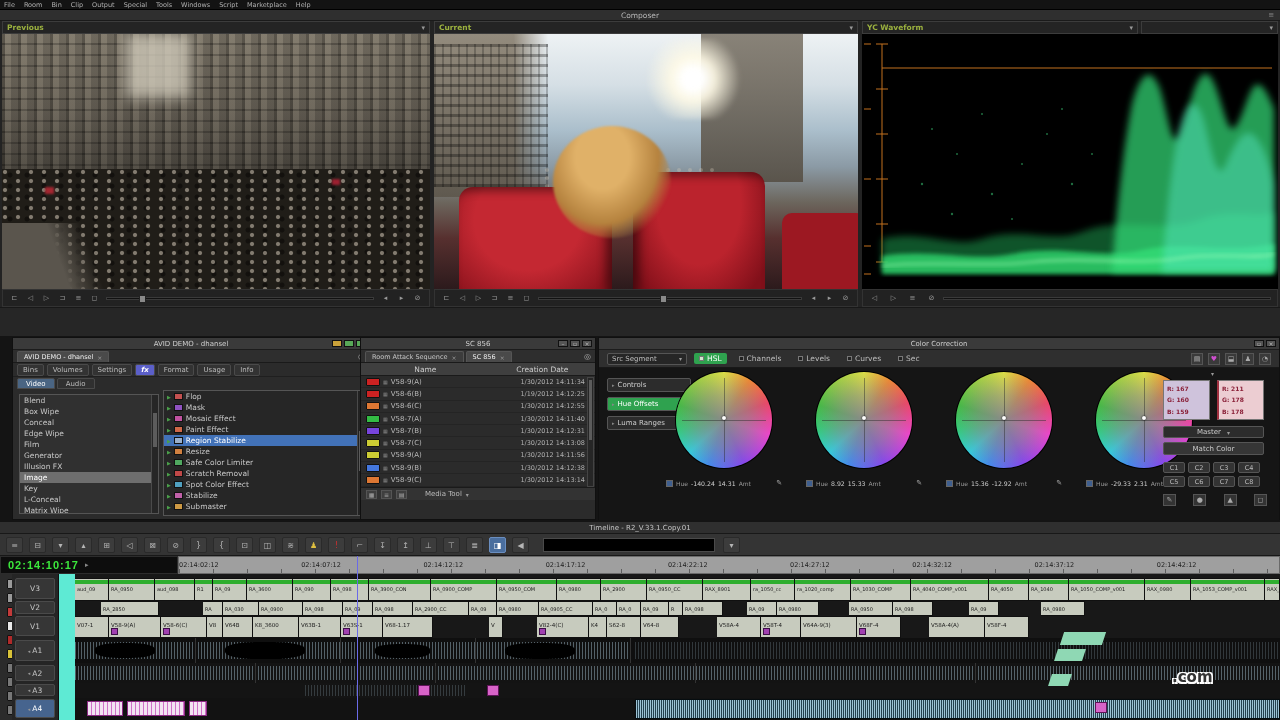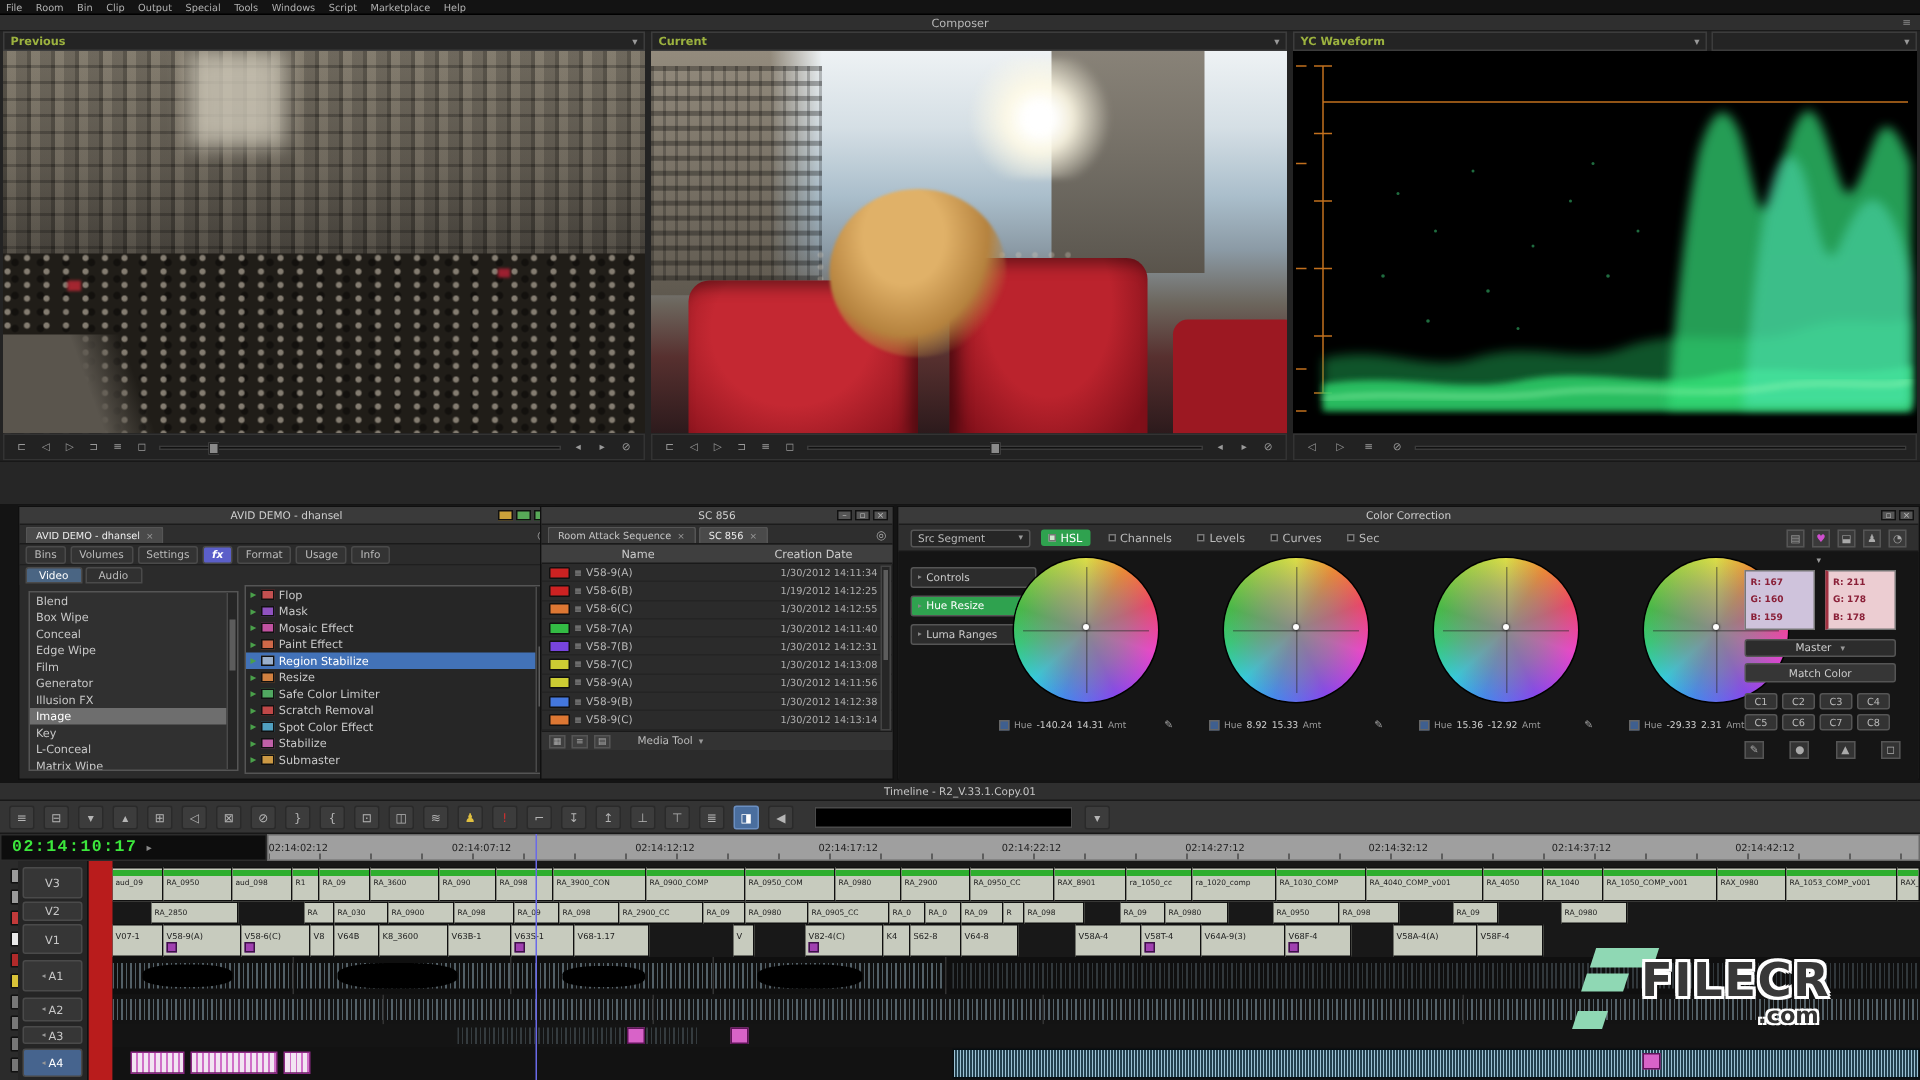--- a/index.html
+++ b/index.html
@@ -122,28 +122,28 @@
   .swatch.s1{left:8px;background:#cfc3dc}
   .swatch.s2{left:62px;background:#eccdd2;border-left:2px solid #a03040}
   .cc-master{position:absolute;left:8px;top:58px;width:101px;height:12px;background:#2c2c2c;border:1px solid #555;border-radius:2px;font-size:7px;color:#ccc;display:flex;align-items:center;justify-content:center;gap:6px}
   .cc-master .dd{font-size:6px;color:#999}
   .cc-match{position:absolute;left:8px;top:74px;width:101px;height:13px;background:#363636;border:1px solid #555;border-radius:2px;font-size:7px;color:#ccc;text-align:center;line-height:12px}
   .c-grid{position:absolute;left:8px;top:94px;width:104px;display:flex;flex-wrap:wrap;gap:3px}
   .c-btn{width:22px;height:11px;background:#333;border:1px solid #555;border-radius:2px;font-size:6.5px;color:#bbb;text-align:center;line-height:10px}
   .cc-ricons{position:absolute;left:8px;top:126px;width:104px;display:flex;justify-content:space-between}
   .cc-ric{width:13px;height:12px;background:#333;border:1px solid #555;font-size:7px;color:#aaa;text-align:center;line-height:11px}
   
-  .tl{position:absolute;left:0;top:522px;width:1280px;height:198px;background:#b91c1c}
+  .tl{position:absolute;left:0;top:522px;width:1280px;height:198px;background:#5eead4}
   .tl-title{height:12px;background:#2f2f2f;border-bottom:1px solid #181818;text-align:center;font-size:7px;color:#c5c5c5;line-height:12px}
   .tl-toolbar{position:absolute;left:0;top:12px;width:1280px;height:22px;background:#343434;border-bottom:1px solid #181818;display:flex;align-items:center;padding-left:6px}
   .tl-ic{width:17px;height:16px;margin-right:6px;background:#3c3c3c;border:1px solid #2a2a2a;border-radius:2px;font-size:8px;color:#b5b5b5;text-align:center;line-height:15px;flex:none}
   .tl-ic[data-sel]{background:#4a6e9e;border-color:#6a8ec0;color:#fff}
   .tl-black{width:172px;height:14px;background:#000;border:1px solid #4a4a4a;margin:0 8px;flex:none}
   .tl-tc{position:absolute;left:0;top:34px;width:178px;height:18px;background:#0d0d0d;border:1px solid #2c2c2c;display:flex;align-items:center;gap:6px;padding:0 7px}
-  .tl-tc .v{font-family:Liberation Mono, monospace;font-size:11px;font-weight:bold;color:#3ce83c;letter-spacing:1px}
+  .tl-tc .v{font-family:Liberation Sans, sans-serif;font-size:11px;font-weight:bold;color:#3ce83c;letter-spacing:1px}
   .tl-tc .p{color:#888;font-size:7px}
   .ruler{position:absolute;left:178px;top:34px;width:1102px;height:18px;background:#9f9f9f;border:1px solid #6a6a6a;display:flex;align-items:center;background-image:repeating-linear-gradient(90deg,rgba(40,40,40,.55) 0 1px,transparent 1px 34px);background-position:0 bottom;background-size:100% 4px;background-repeat:no-repeat}
   .ruler .rl{flex:1;font-size:6.5px;color:#1d1d1d;white-space:nowrap}
   .tl-sidebar{position:absolute;left:0;top:52px;width:28px;height:146px;background:#2b2b2b;border-right:1px solid #1a1a1a;display:flex;flex-direction:column;align-items:center;gap:4px;padding-top:5px}
   .tl-sic{width:13px;height:10px;border:1px solid #111;border-radius:1px}
   .trk-col{position:absolute;left:12px;top:52px;width:47px;height:146px;background:#252525;border-right:1px solid #101010}
   .trk{position:absolute;left:3px;width:40px;display:flex;align-items:center;justify-content:center;gap:2px;background:#363636;border:1px solid #4a4a4a;border-radius:2px;font-size:7.5px;color:#c8c8c8}
   .trk[data-sel]{background:#46648e;color:#fff}
   .trk .spk{font-size:5px;color:#999}
   .lanes{position:absolute;left:75px;top:52px;width:1205px;height:146px;background:#181818;overflow:hidden}
@@ -618,21 +618,21 @@
   <div class="cc-body">
     <div class="cc-side">
 
         <span class="cc-sbtn">
           <span class="tri">▸</span>
           <span>Controls</span>
         </span>
 
         <span class="cc-sbtn" data-sel="1">
           <span class="tri">▸</span>
-          <span>Hue Resize</span>
+          <span>Hue Offsets</span>
         </span>
 
         <span class="cc-sbtn">
           <span class="tri">▸</span>
           <span>Luma Ranges</span>
         </span>
       </div>
     <div class="wheel-row">
 
         <div class="wheel-block">
@@ -1089,15 +1089,14 @@
       <span class="pinkmark" style="left:1020px;top:4px"></span>
     </div>
   </div>
   <div class="playhead"></div>
 </div>
 
 <div class="wm">
   <span class="wm-bar" style="left:14px;top:10px;width:42px;height:13px"></span>
   <span class="wm-bar" style="left:8px;top:27px;width:28px;height:12px"></span>
   <span class="wm-bar" style="left:2px;top:52px;width:20px;height:12px"></span>
-  <span class="wm-text">FILECR</span>
   <span class="wm-tld">.com</span>
 </div>
 
 </body></html>

